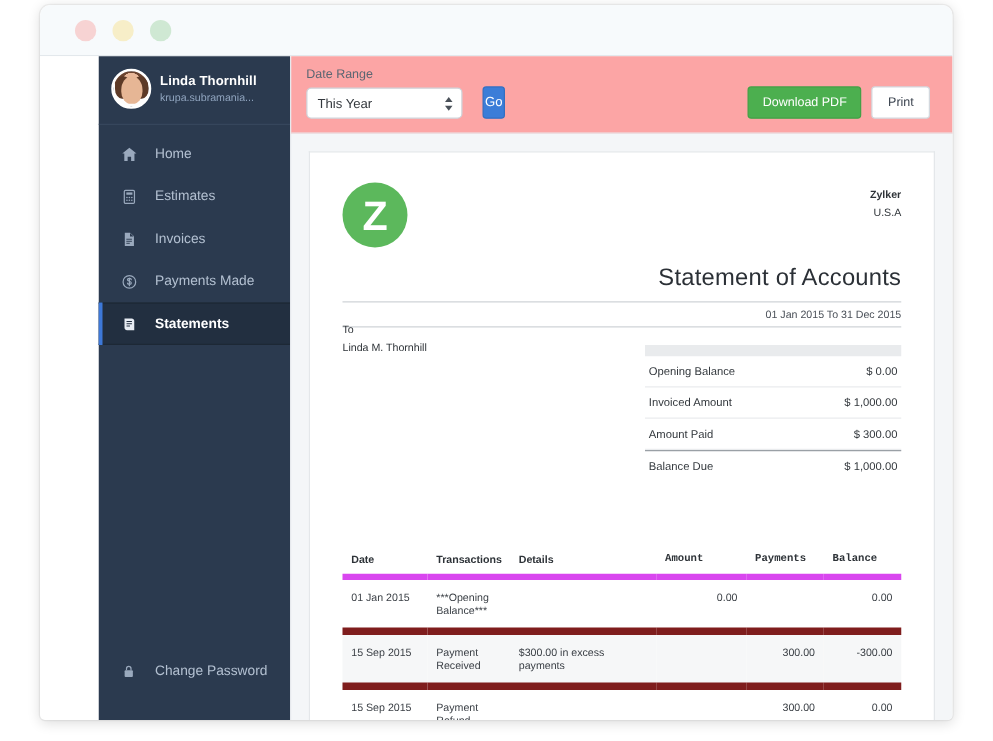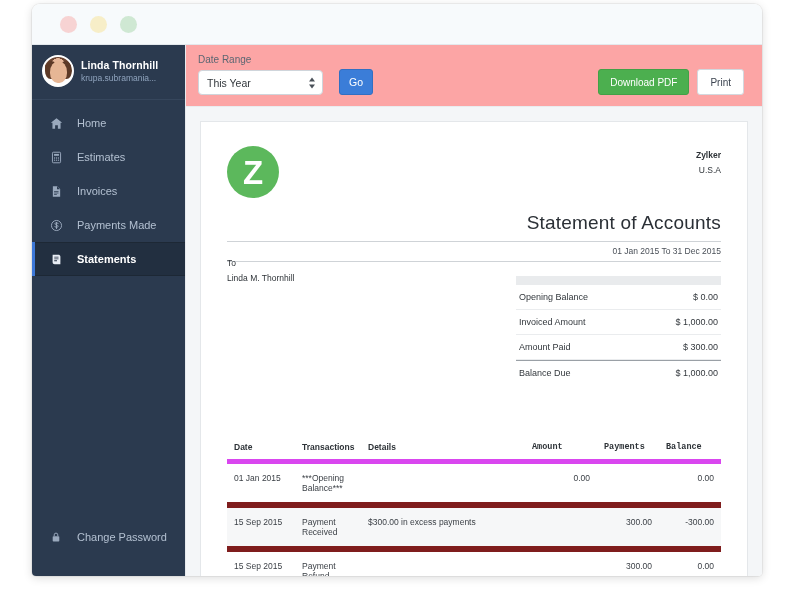--- a/index.html
+++ b/index.html
@@ -26,21 +26,21 @@
     border-bottom: 1px solid #e3e8ec;
     display: flex; align-items: center;
     padding-left: 28px;
     border-radius: 8px 8px 0 0;
   }
   .dot { width: 17px; height: 17px; border-radius: 50%; margin-right: 13px; }
   .dot.red    { background: #f7d3d3; }
   .dot.yellow { background: #f7eec8; }
   .dot.green  { background: #cfe8d3; }
 
-  #window-body { display: flex; height: 531px; }
+  #window-body { display: flex; height: 531px; margin-left: 47px; }
 
   
   #sidebar {
     width: 153px; flex: 0 0 153px;
     background: #2b3a4f;
     position: relative;
     display: flex; flex-direction: column;
   }
   #profile {
     display: flex; align-items: center;
@@ -127,21 +127,21 @@
   }
   .stepper i {
     width: 0; height: 0; display: block;
     border-left: 3px solid transparent; border-right: 3px solid transparent;
   }
   .stepper i.up   { border-bottom: 4px solid #4a5159; }
   .stepper i.down { border-top: 4px solid #4a5159; }
 
   #go-button {
     margin-left: 16px; margin-bottom: 0;
-    width: 34px; height: 26px;
+    width: 18px; height: 26px;
     background: #3b7dd8; color: #ffffff;
     border: 1px solid #326fc2; border-radius: 3px;
     font-size: 10.5px; cursor: pointer;
     font-family: "Liberation Sans", sans-serif;
   }
   #toolbar-right { margin-left: auto; display: flex; align-items: center; }
   #download-pdf-button {
     background: #4caf4f; color: #ffffff;
     border: 1px solid #43a047; border-radius: 3px;
     height: 26px; padding: 0 11px;

